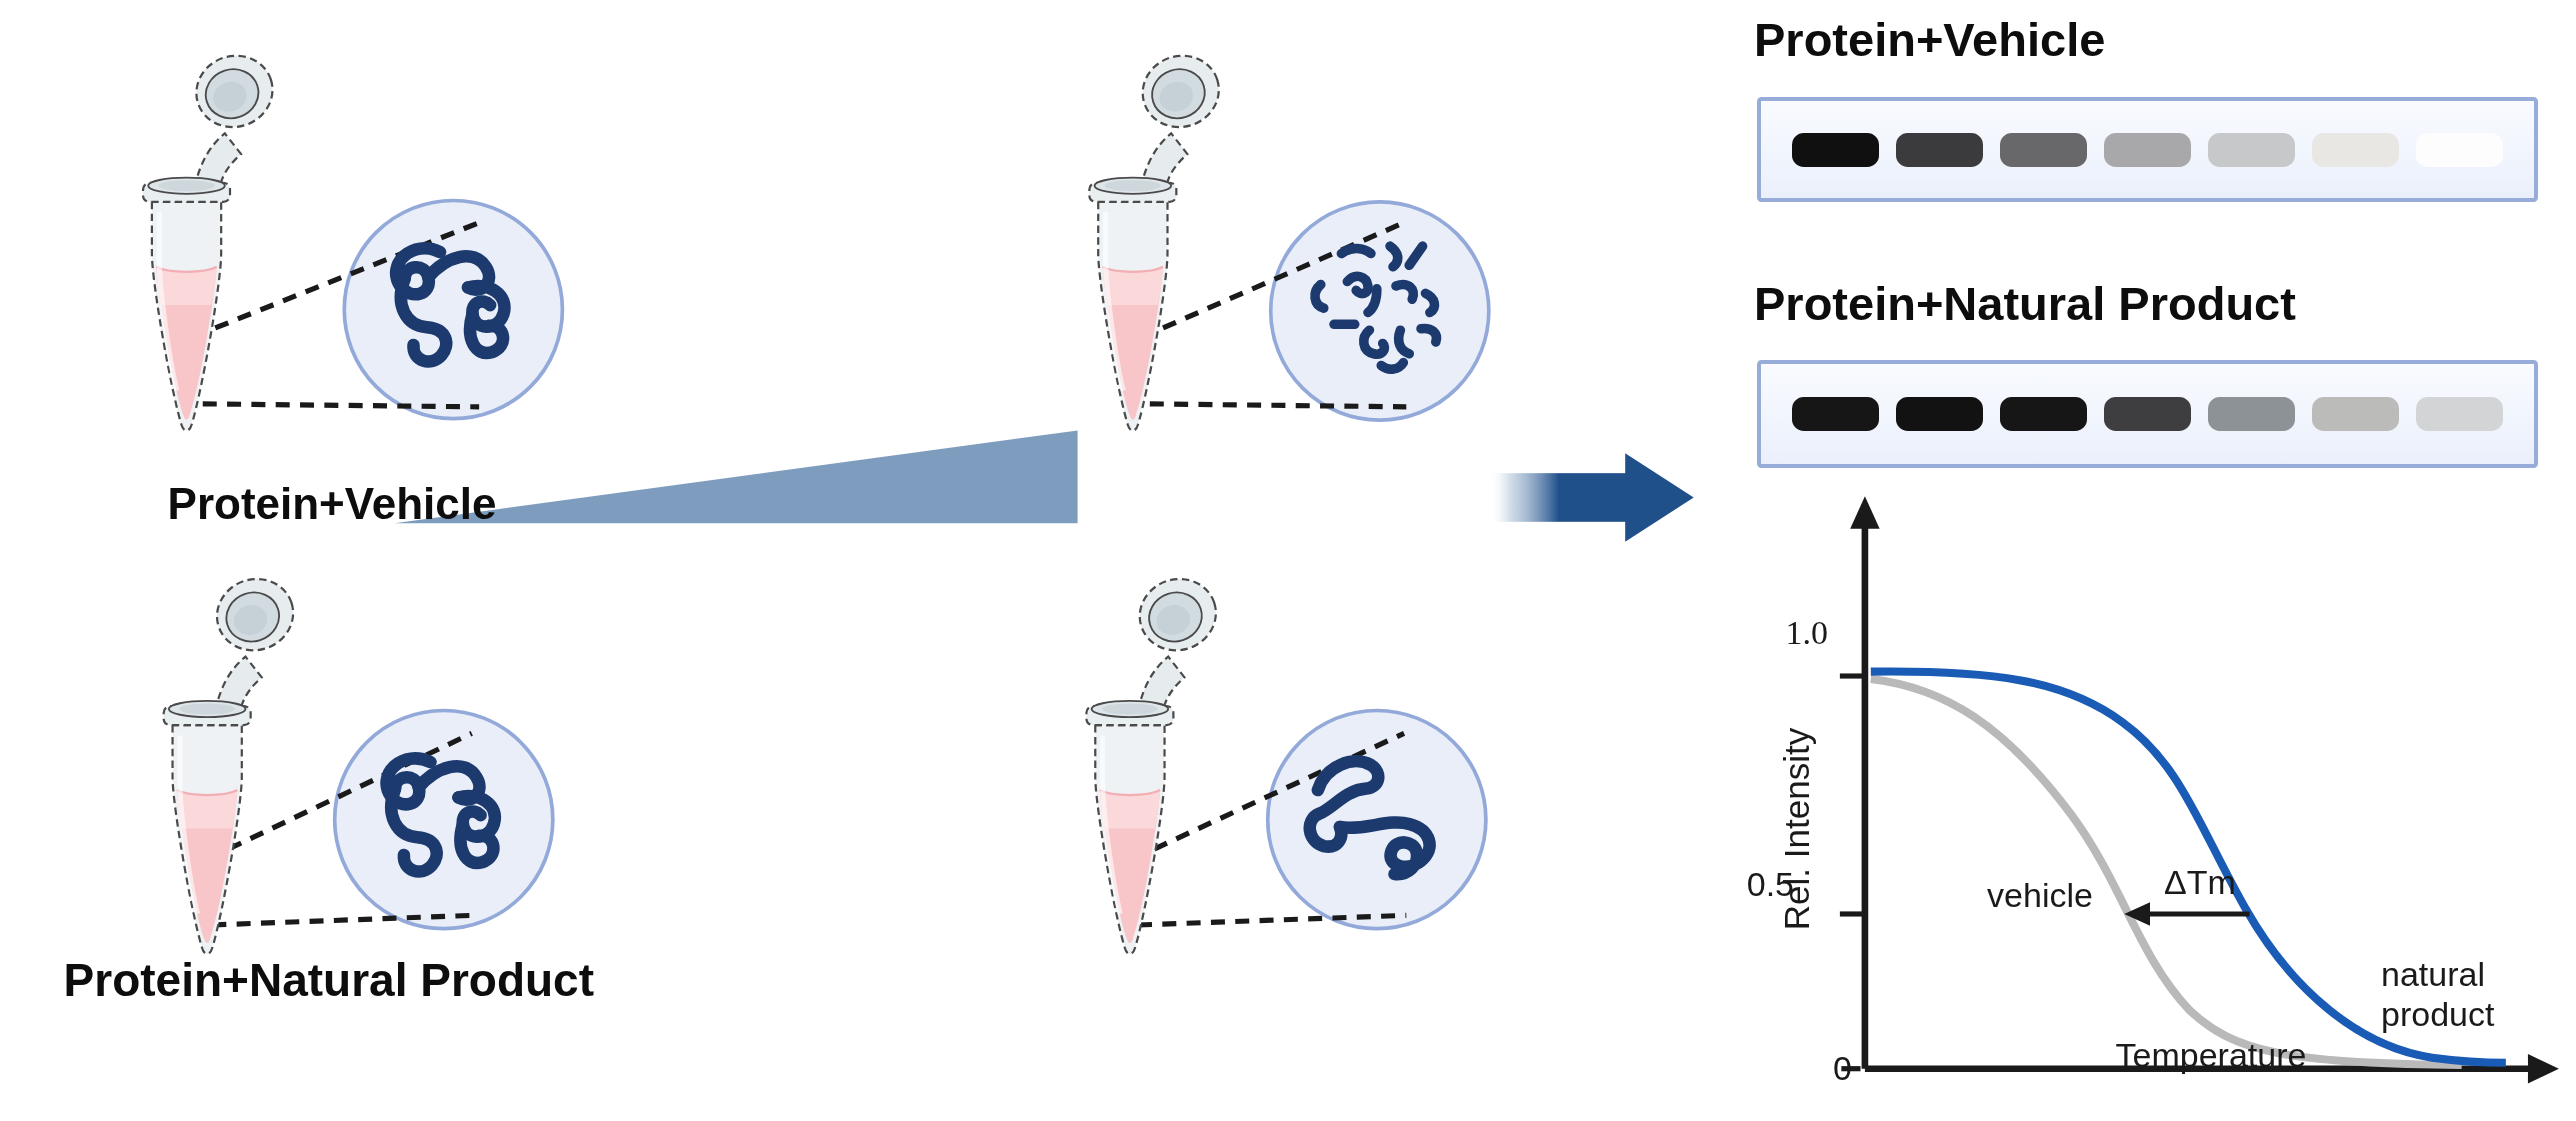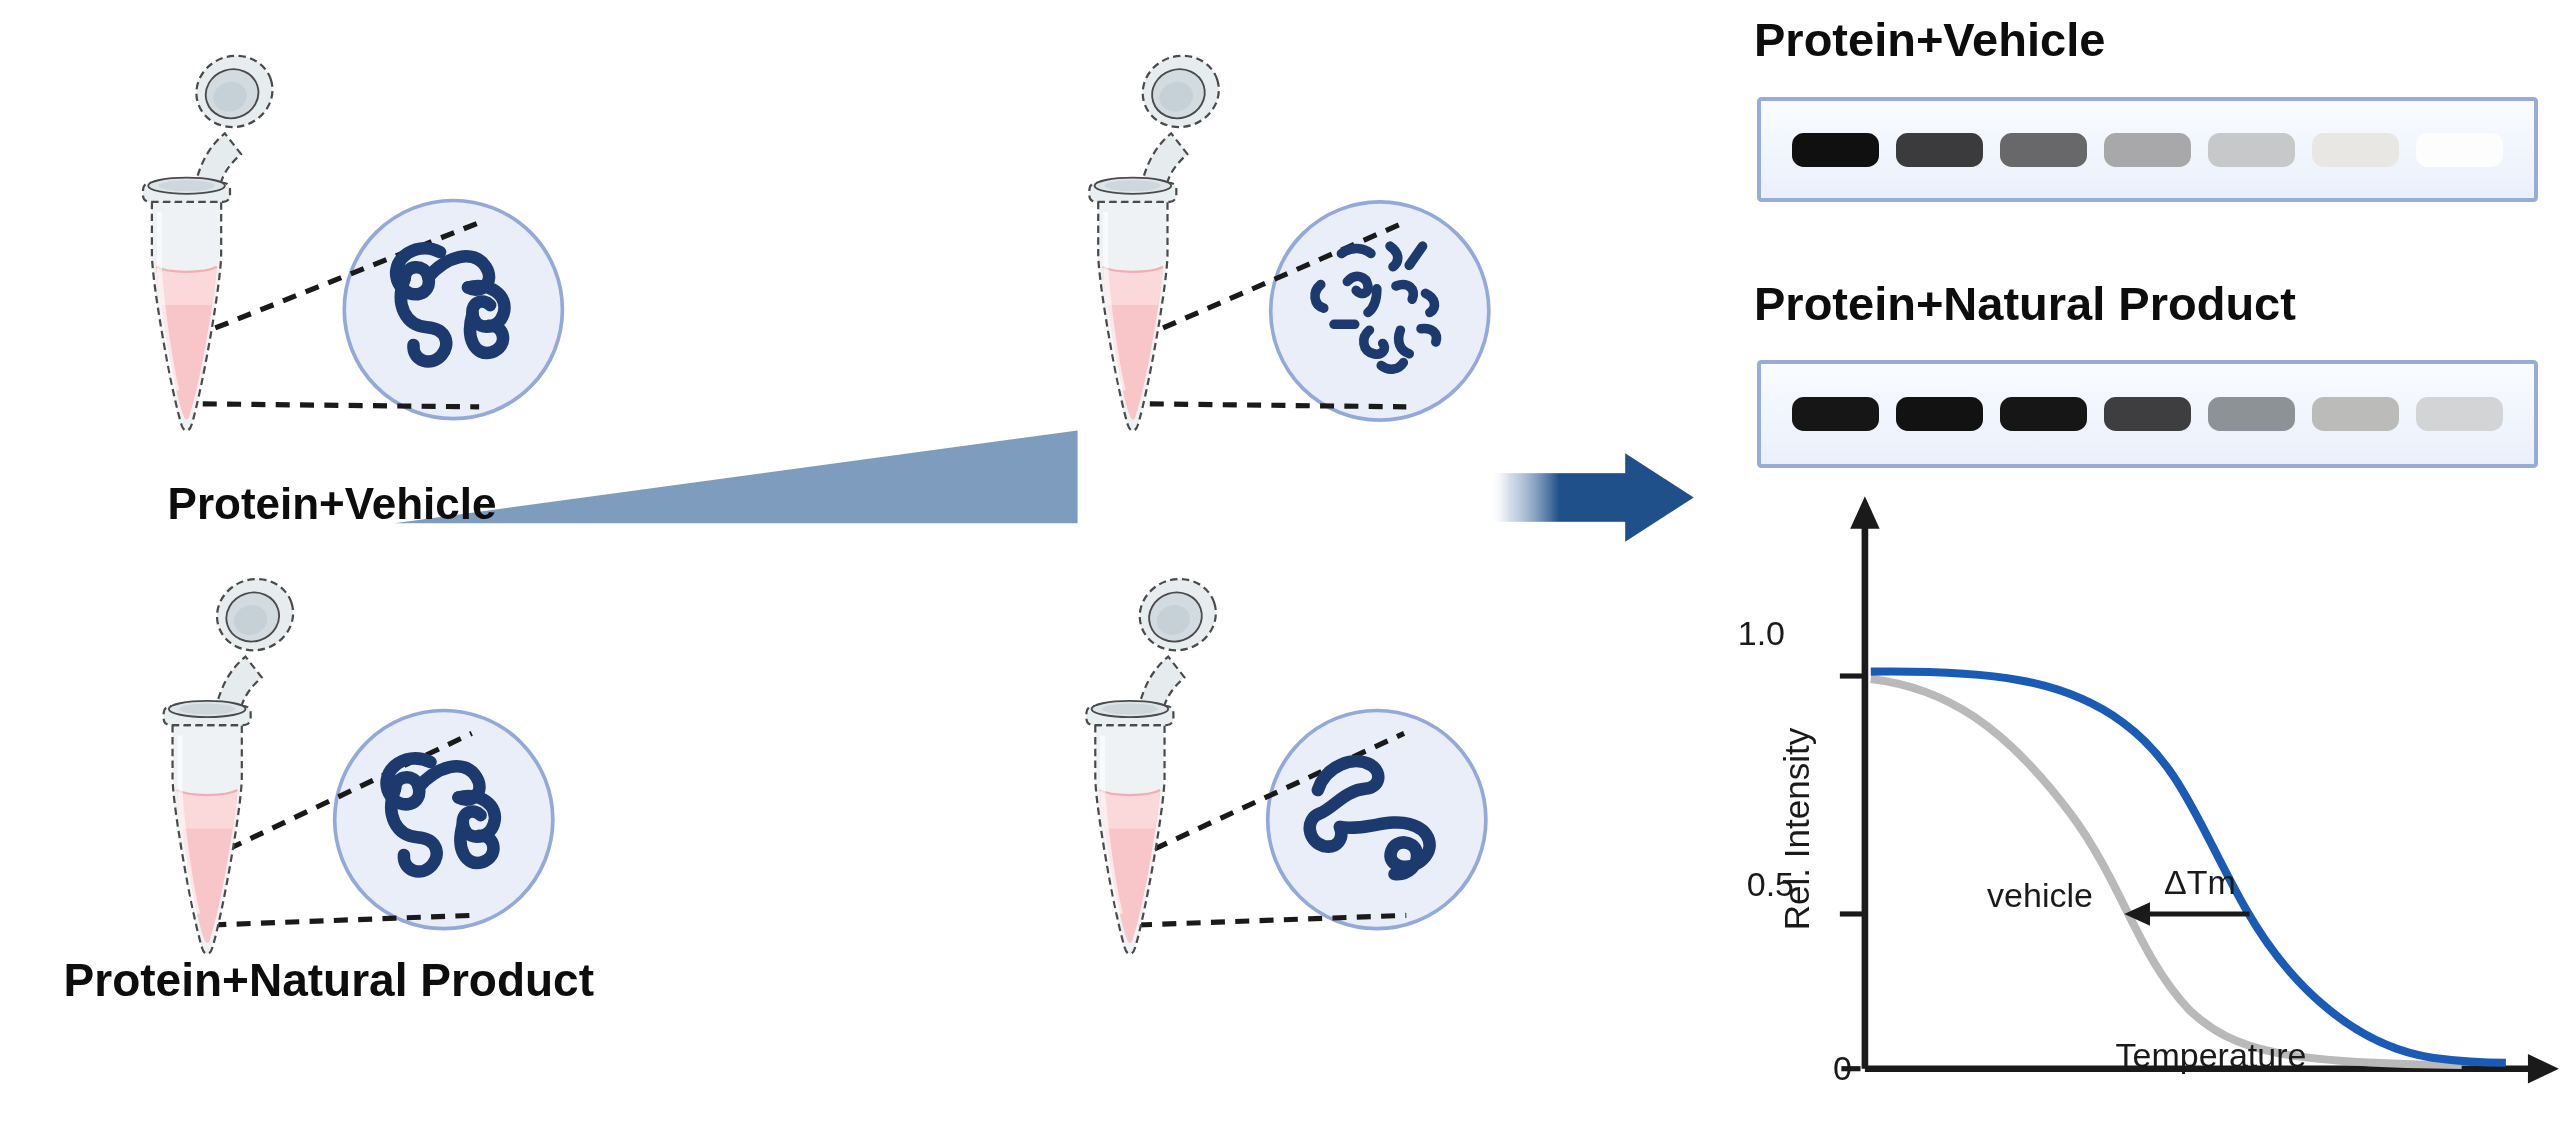--- a/index.html
+++ b/index.html
@@ -161,22 +161,24 @@
     <line x1="96" y1="585" x2="126" y2="585" stroke-width="7" stroke="#1a1a1a"></line>
     <line x1="98" y1="795" x2="124" y2="795" stroke-width="7" stroke="#1a1a1a"></line>
 
     <path fill="none" stroke-width="11" d="M138,266 C240,278 320,330 410,450 C480,545 500,640 570,715 C630,772 700,788 940,790" stroke="#b9b9b9"></path>
     <path fill="none" stroke-width="11" d="M138,256 C300,254 400,266 480,325 C560,383 585,470 648,580 C710,688 800,765 900,780 C945,786 975,787 1000,787" stroke="#1a5cb5"></path>
 
     <line x1="652" y1="585" x2="512" y2="585" stroke-width="7" stroke="#1a1a1a"></line>
     <polygon points="482,585 517,569 517,601" fill="#1a1a1a"></polygon>
   </svg>
 
-  <div class="plot-text right-align" style="left:1711px;top:614px;width:74px;">1.0</div>
+  <div class="plot-text right-align" style="left:1754px;top:614px;width:74px;font-family:Liberation Serif, serif;">1.0</div>
   <div class="plot-text right-align" style="left:1720px;top:865px;width:74px;">0.5</div>
   <div class="plot-text right-align" style="left:1778px;top:1049px;width:74px;">0</div>
   <div class="plot-text center rot" style="left:1642px;top:809px;width:310px;font-size:35px;">Rel. Intensity</div>
   <div class="plot-text center" style="left:2093px;top:1036px;width:236px;">Temperature</div>
   <div class="plot-text center" style="left:1944px;top:876px;width:192px;">vehicle</div>
   <div class="plot-text center" style="left:2141px;top:863px;width:118px;font-weight:500;">ΔTm</div>
+  <div class="plot-text pre" style="left:2381px;top:954px;width:192px;">natural
+product</div>
 
 </div>
 
 
 </body></html>

